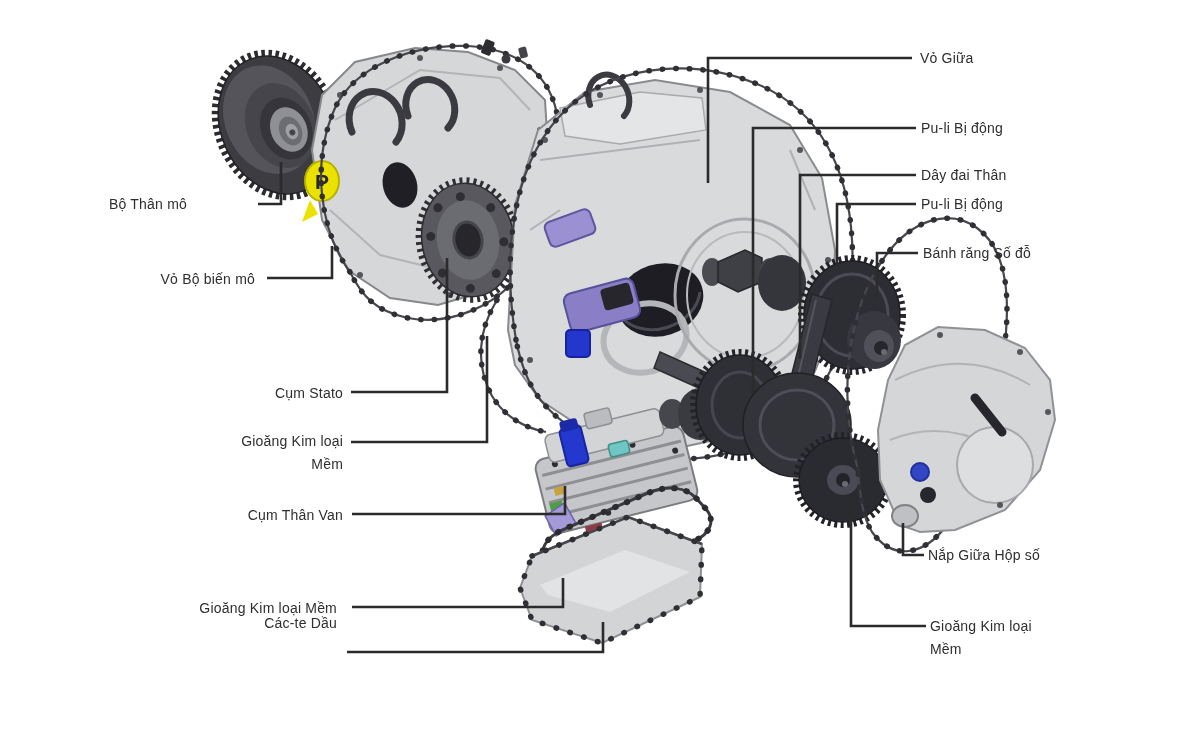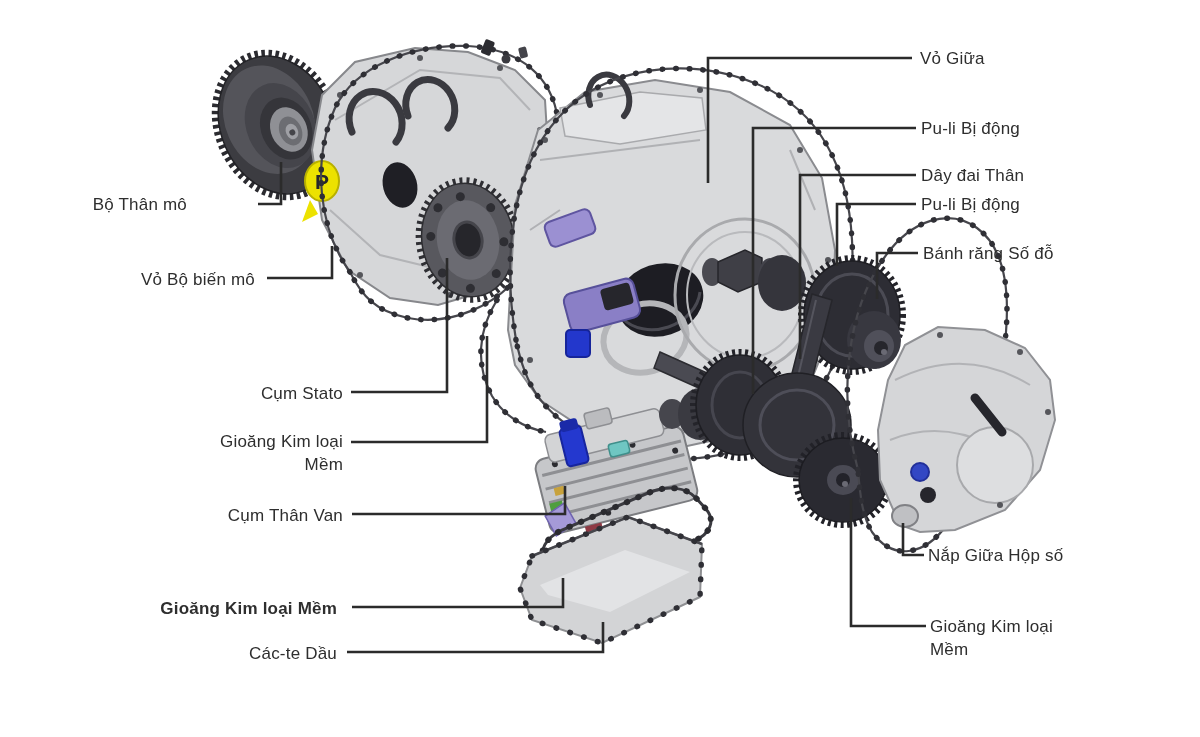--- a/index.html
+++ b/index.html
@@ -1,19 +1,19 @@
 <!DOCTYPE html>
 <html><head>
 <meta charset="utf-8">
 <style>
   html,body{margin:0;padding:0;background:#ffffff;}
   .stage{position:relative;width:1200px;height:737px;background:#ffffff;overflow:hidden;
          font-family:"Liberation Sans","DejaVu Sans",sans-serif;}
   .stage svg{position:absolute;left:0;top:0;}
-  .lbl{position:absolute;font-size:17px;line-height:23px;color:#2e2e2e;
+  .lbl{position:absolute;font-size:14px;line-height:23px;color:#2e2e2e;
        white-space:nowrap;letter-spacing:.2px;}
   .align-r{text-align:right;}
 </style>
 </head>
 <body>
 
 <div class="stage">
 
 <svg width="1200" height="737" viewBox="0 0 1200 737">
   <defs>
@@ -224,22 +224,22 @@
 </svg>
 
 <div class="lbl align-r" style="right:1013px;top:193px;">Bộ Thân mô</div>
 <div class="lbl align-r" style="right:945px;top:268px;">Vỏ Bộ biến mô</div>
 <div class="lbl align-r" style="right:857px;top:382px;">Cụm Stato</div>
 <div class="lbl align-r" style="right:857px;top:430px;">
   <div>Gioăng Kim loại</div>
   <div>Mềm</div>
 </div>
 <div class="lbl align-r" style="right:857px;top:504px;">Cụm Thân Van</div>
-<div class="lbl align-r" style="right:863px;top:597px;font-weight:bold;">Gioăng Kim loại Mềm</div>
-<div class="lbl align-r" style="right:863px;top:642px;">Các-te Dầu</div>
+<div class="lbl align-r" style="right:863px;top:597px;">Gioăng Kim loại Mềm</div>
+<div class="lbl align-r" style="right:863px;top:612px;">Các-te Dầu</div>
 
 <div class="lbl" style="left:920px;top:47px;">Vỏ Giữa</div>
 <div class="lbl" style="left:921px;top:117px;">Pu-li Bị động</div>
 <div class="lbl" style="left:921px;top:164px;">Dây đai Thân</div>
 <div class="lbl" style="left:921px;top:193px;">Pu-li Bị động</div>
 <div class="lbl" style="left:923px;top:242px;">Bánh răng Số đỗ</div>
 <div class="lbl" style="left:928px;top:544px;">Nắp Giữa Hộp số</div>
 <div class="lbl" style="left:930px;top:615px;">
   <div>Gioăng Kim loại</div>
   <div>Mềm</div>

